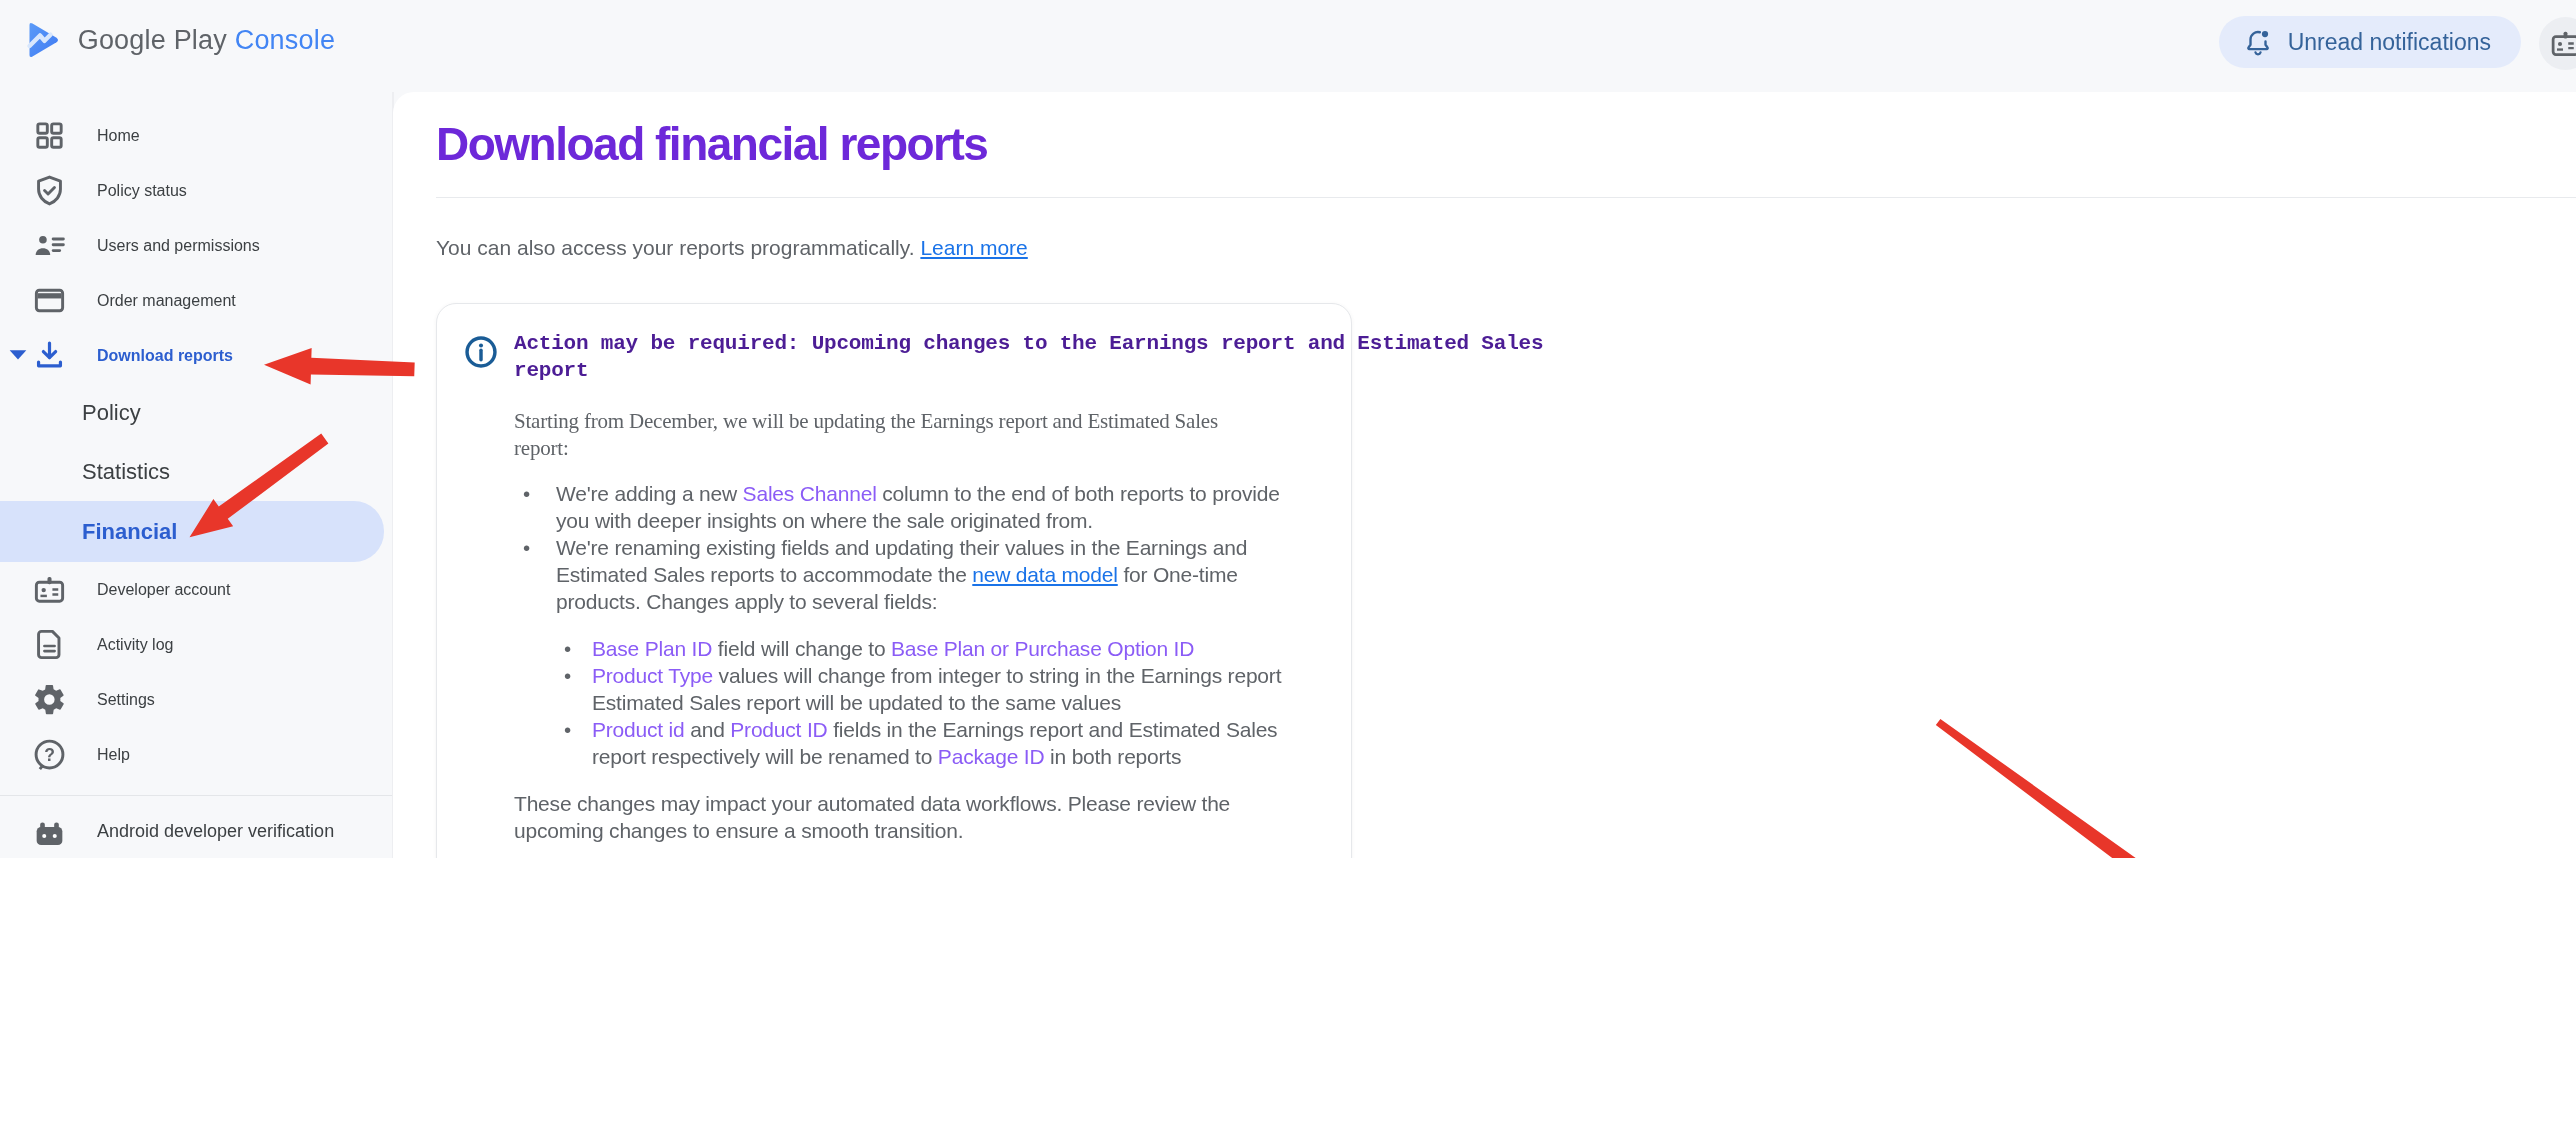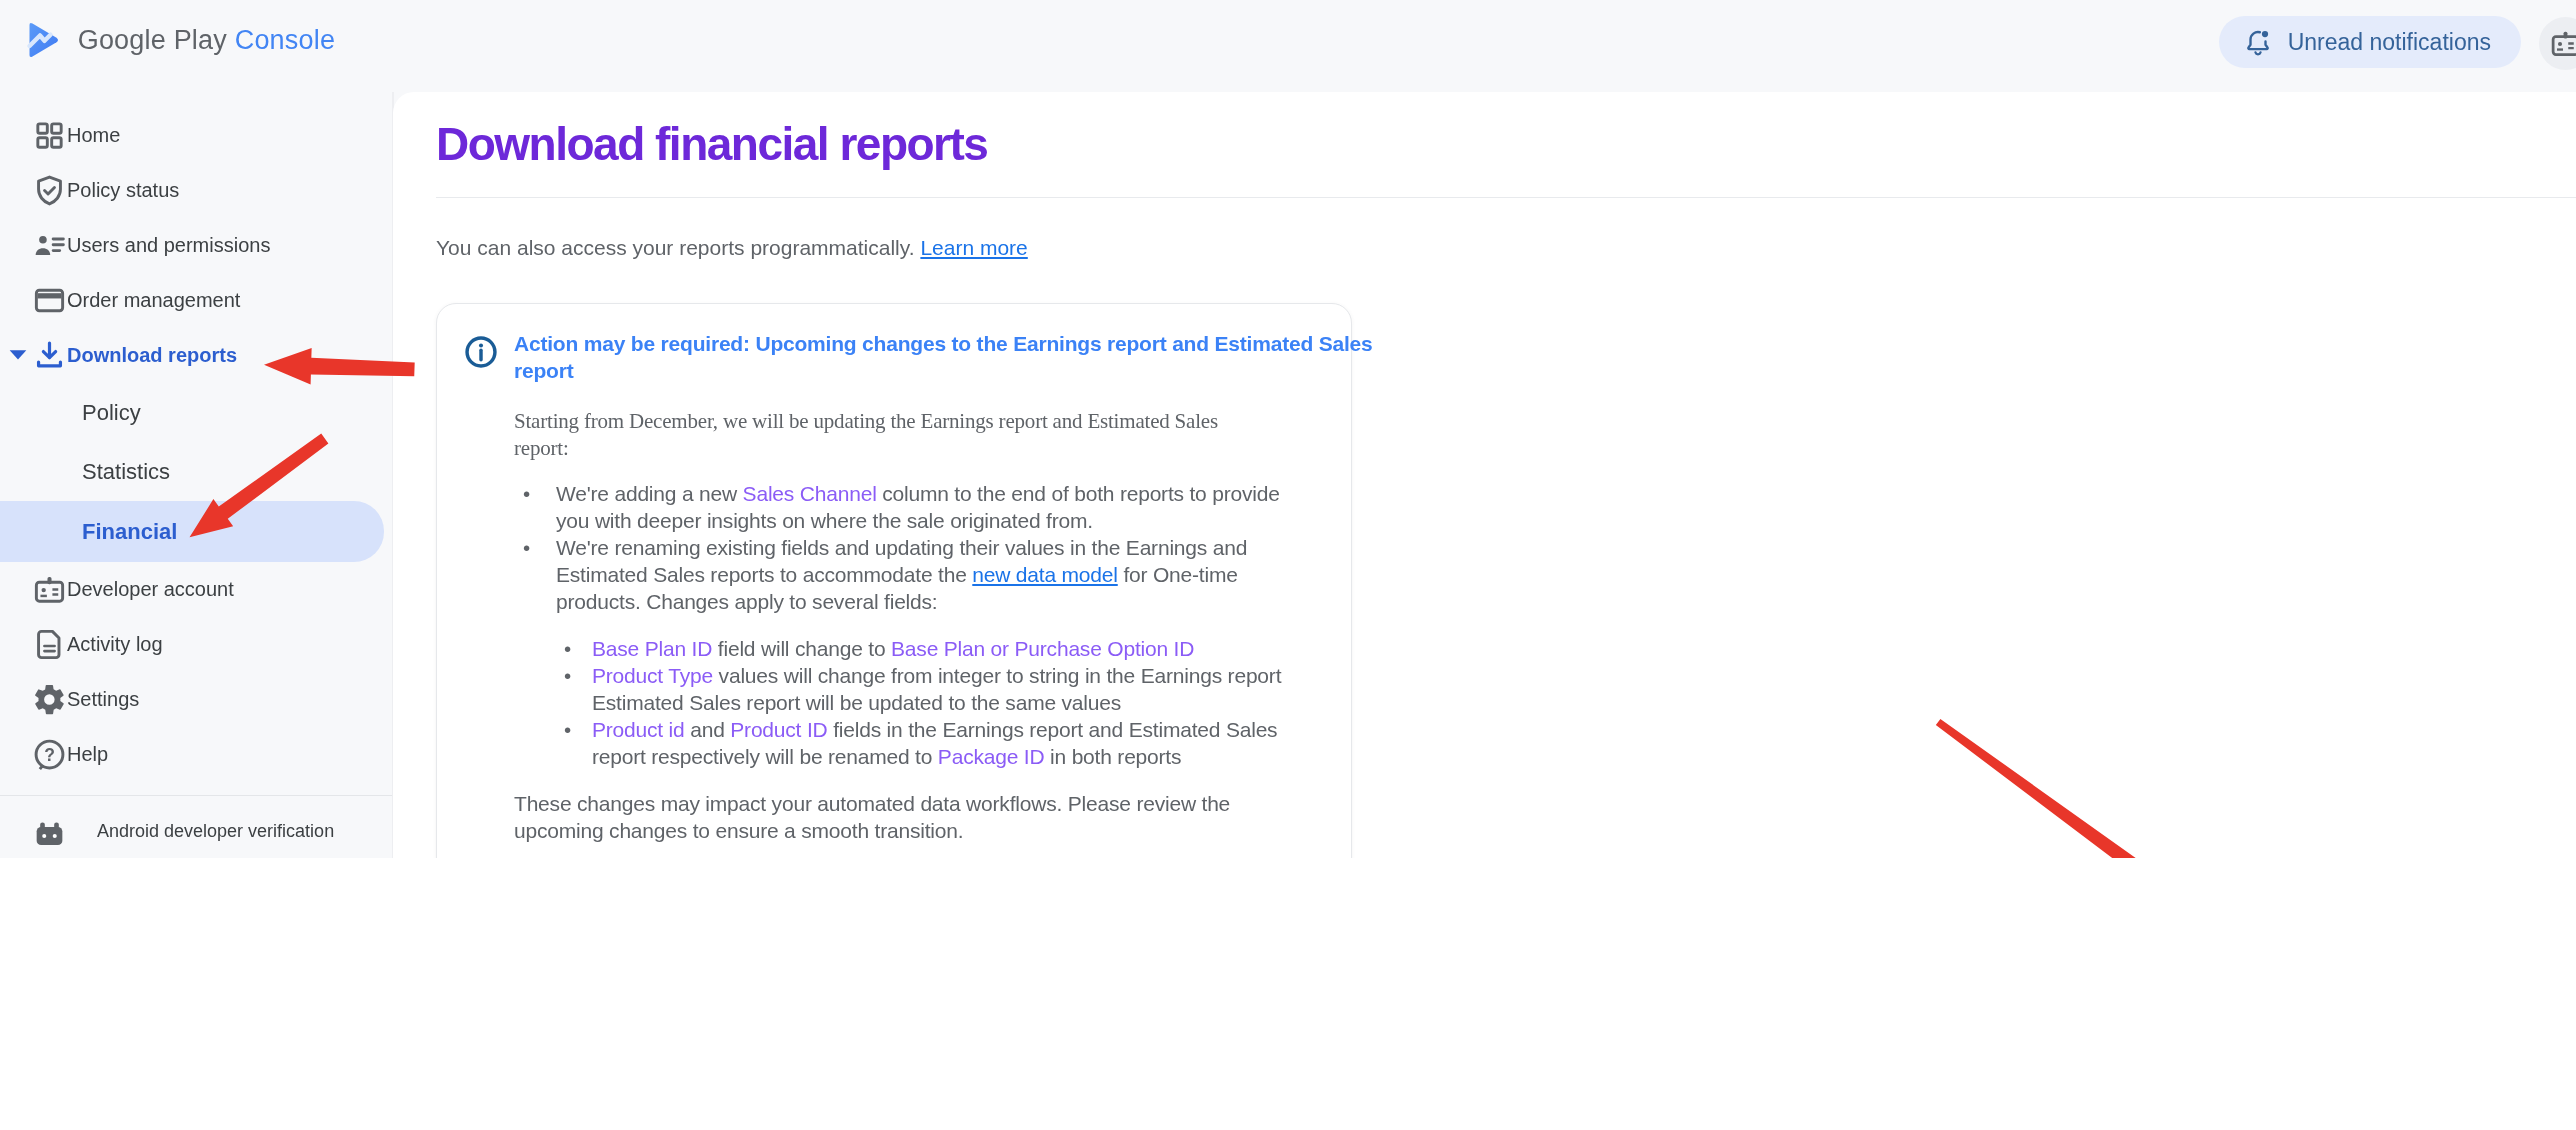--- a/index.html
+++ b/index.html
@@ -20,21 +20,21 @@
   }
   .notif-pill span { font-size:23px; color:#35639a; }
   .profile-btn {
     position:absolute; left:2539px; top:16.7px; width:53px; height:53px; border-radius:50%;
     background:#eceef2; border:none; display:flex; align-items:center; justify-content:center; cursor:pointer;
   }
   
   .sidebar { position:absolute; left:0; top:108px; width:393px; }
   .nav-item { height:55px; display:flex; align-items:center; cursor:pointer; position:relative; }
   .nav-item .icon { width:35px; height:35px; margin-left:32px; flex:0 0 auto; display:flex; }
-  .nav-item .lbl { font-size:20px; color:#3c4043; white-space:nowrap; }
+  .nav-item .lbl { margin-left:30px; font-size:16px; color:#3c4043; white-space:nowrap; }
   .nav-item.blue .lbl { color:#2c5ecf; font-weight:700; }
   .nav-caret { position:absolute; left:7.6px; top:50%; transform:translateY(-50%); }
   .nav-sub { height:59px; display:flex; align-items:center; cursor:pointer; }
   .nav-sub .lbl { margin-left:82px; font-size:22px; color:#3c4043; white-space:nowrap; }
   .nav-sub.selected { height:61px; width:384px; background:#d7e2fb; border-radius:0 30px 30px 0; }
   .nav-sub.selected .lbl { color:#2c5ecf; font-weight:700; }
   .side-divider { margin:13px 0 0 0; width:393px; border:none; border-top:1.5px solid #e4e6e9; }
   .verify-item { display:flex; margin-top:21px; cursor:pointer; }
   .verify-item .icon { width:35px; height:35px; margin-left:32px; flex:0 0 auto; }
   .verify-item .lbl { margin-left:30px; font-size:18px; color:#3c4043; line-height:28px; width:274px; }
@@ -52,21 +52,21 @@
   .hdivider { border:none; border-top:1.5px solid #e8eaed; width:2140px; margin-top:24px; }
   .programmatic { margin-top:36px; }
   
   .card {
     margin-top:42px; width:916px; border:1.5px solid #e6e8eb; border-radius:20px;
     background:#fff; box-shadow:0 1.5px 4.6px rgba(60,64,67,.06);
     padding:26px 23px 33px 26px; position:relative;
   }
   .card-icon { position:absolute; left:26px; top:30px; }
   .card-body { margin-left:51px; }
-  .card-title .line { font-weight:700; color:#3b82f6; font-size:21px; letter-spacing:-0.2px; }
+  .card-title .line { font-weight:700; color:#4c1d95; font-size:21px; letter-spacing:-0.2px;font-family:Liberation Mono, monospace; }
   .card .rich .line { font-size:21px; letter-spacing:-0.2px; }
   .card-intro { margin-top:24px;font-family:Liberation Serif, serif; }
   .blist { list-style:none; margin-top:18px; }
   .blist .item { position:relative; padding-left:42px; }
   .blist .item::before { content:"•"; position:absolute; left:9px; top:0; line-height:27px; font-size:20.5px; color:#5f6368; }
   .blist.subs { margin-top:20px; }
   .blist.subs .item { padding-left:78px; }
   .blist.subs .item::before { left:50px; }
   .card-outro { margin-top:20px; }
   .card-actions { margin-top:33px; display:flex; gap:44px; }

